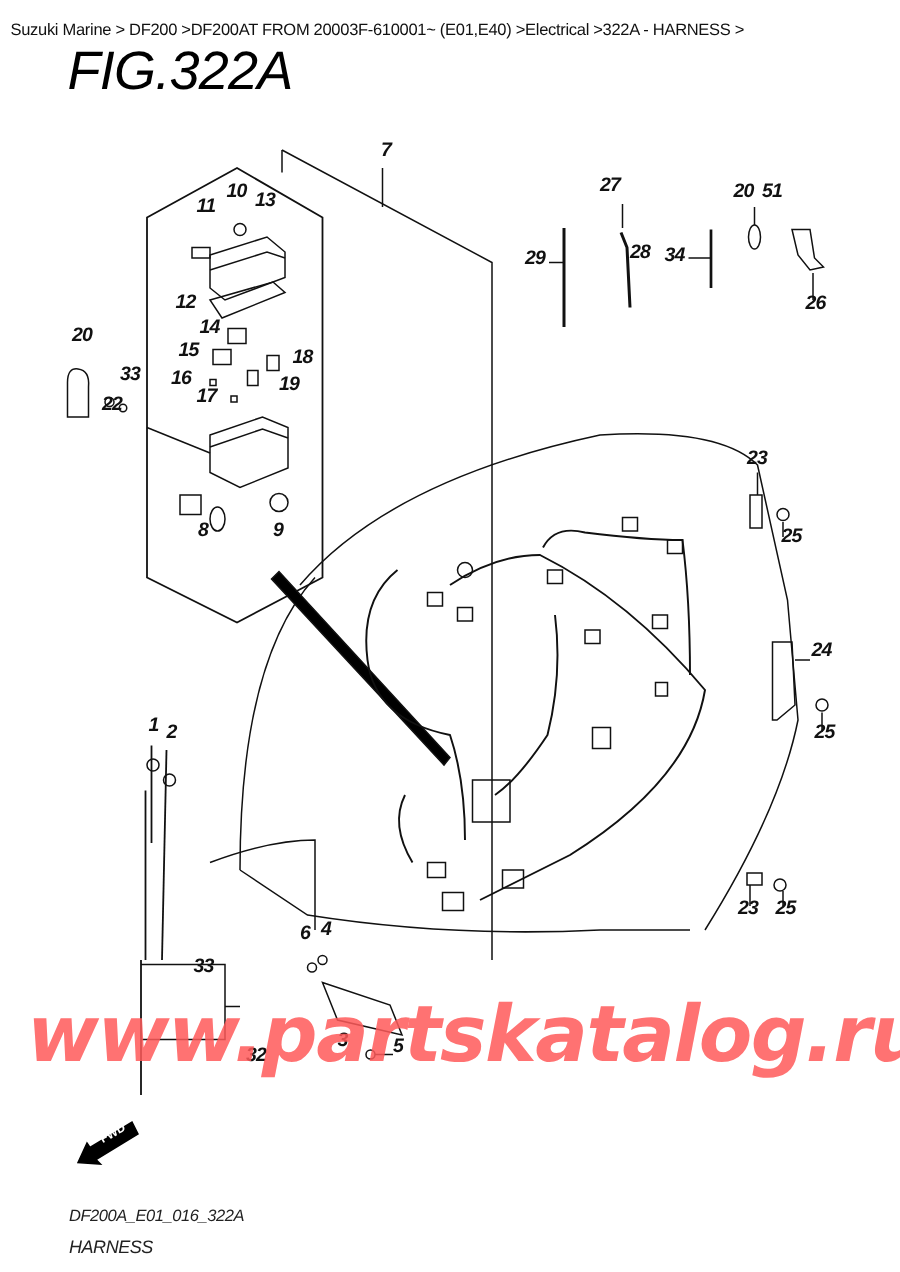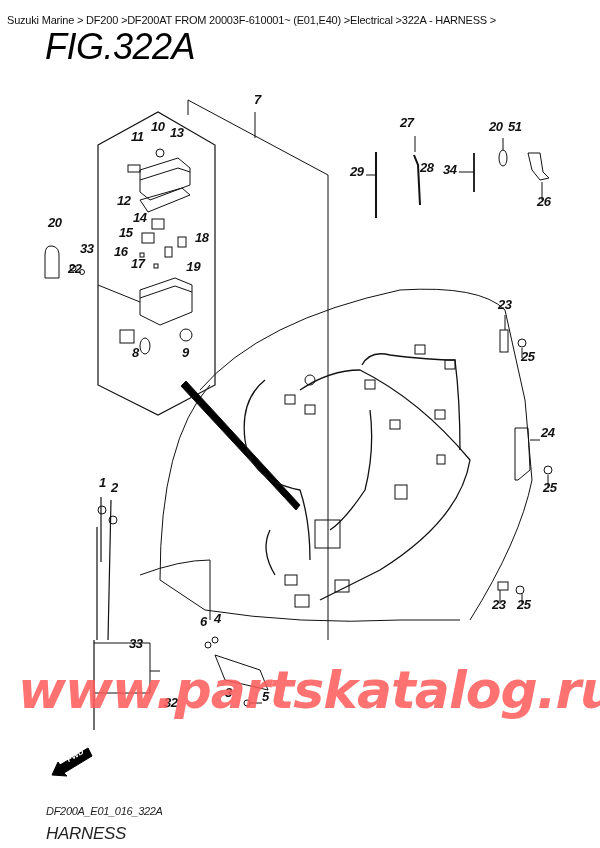--- a/index.html
+++ b/index.html
@@ -10,21 +10,21 @@
   .fig-title { position: absolute; left: 45px; top: 26px; font-size: 36px; font-style: italic;
                letter-spacing: -0.5px; color: #000; }
   svg.drawing { position: absolute; left: 0; top: 0; }
   .callout { position: absolute; font-size: 13px; font-style: italic; font-weight: bold;
              color: #111; letter-spacing: -0.5px; cursor: pointer; }
   .watermark { position: absolute; left: 18px; top: 660px; font-size: 52px; font-weight: bold;
                font-style: italic; color: #ff5a5a; opacity: 0.85; letter-spacing: -1px;
                white-space: nowrap; font-family: "DejaVu Sans", sans-serif; }
   .footer-code { position: absolute; left: 46px; top: 805px; font-size: 11px; font-style: italic;
                  color: #222; letter-spacing: -0.3px; }
-  .footer-name { position: absolute; left: 46px; top: 824px; font-size: 17px; font-style: italic;
+  .footer-name { position: absolute; left: 46px; top: 824px; font-size: 12px; font-style: italic;
                  color: #222; letter-spacing: -0.3px; }
 </style>
 </head>
 <body>
 
 <div class="crumbs">Suzuki Marine &gt; DF200 &gt;DF200AT FROM 20003F-610001~ (E01,E40) &gt;Electrical &gt;322A - HARNESS &gt;</div>
 <div class="fig-title">FIG.322A</div>
 
 <svg class="drawing" width="600" height="848" viewBox="0 0 600 848" fill="none" stroke="#111" stroke-width="1">
 
@@ -148,21 +148,21 @@
     <div class="callout" style="left: 182px; top: 345px;">9</div>
     <div class="callout" style="left: 151px; top: 119px;">10</div>
     <div class="callout" style="left: 131px; top: 129px; text-align: right;">11</div>
     <div class="callout" style="left: 117px; top: 193px;">12</div>
     <div class="callout" style="left: 170px; top: 125px;">13</div>
     <div class="callout" style="left: 133px; top: 210px;">14</div>
     <div class="callout" style="left: 119px; top: 225px;">15</div>
     <div class="callout" style="left: 114px; top: 244px;">16</div>
     <div class="callout" style="left: 131px; top: 256px;">17</div>
     <div class="callout" style="left: 195px; top: 230px;">18</div>
-    <div class="callout" style="left: 186px; top: 260px; font-family: Liberation Mono, monospace;">19</div>
+    <div class="callout" style="left: 186px; top: 248px;">19</div>
     <div class="callout" style="left: 48px; top: 215px;">20</div>
     <div class="callout" style="left: 80px; top: 241px;">33</div>
     <div class="callout" style="left: 68px; top: 229px; margin-top: 32px;">22</div>
     <div class="callout" style="left: 498px; top: 297px;">23</div>
     <div class="callout" style="left: 541px; top: 425px; font-style: italic;">24</div>
     <div class="callout" style="left: 521px; top: 349px;">25</div>
     <div class="callout" style="left: 543px; top: 480px;">25</div>
     <div class="callout" style="left: 492px; top: 597px;">23</div>
     <div class="callout" style="left: 517px; top: 597px;">25</div>
     <div class="callout" style="left: 537px; top: 194px;">26</div>

